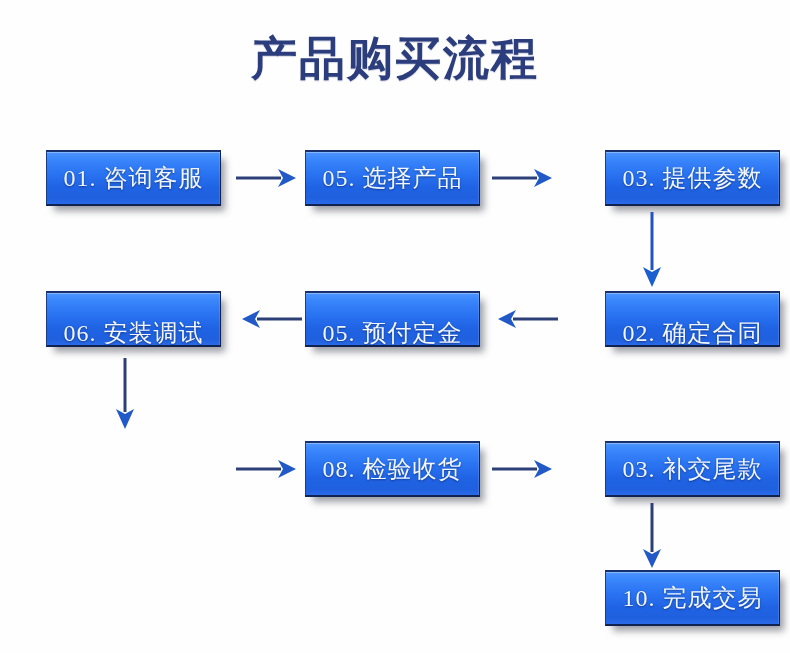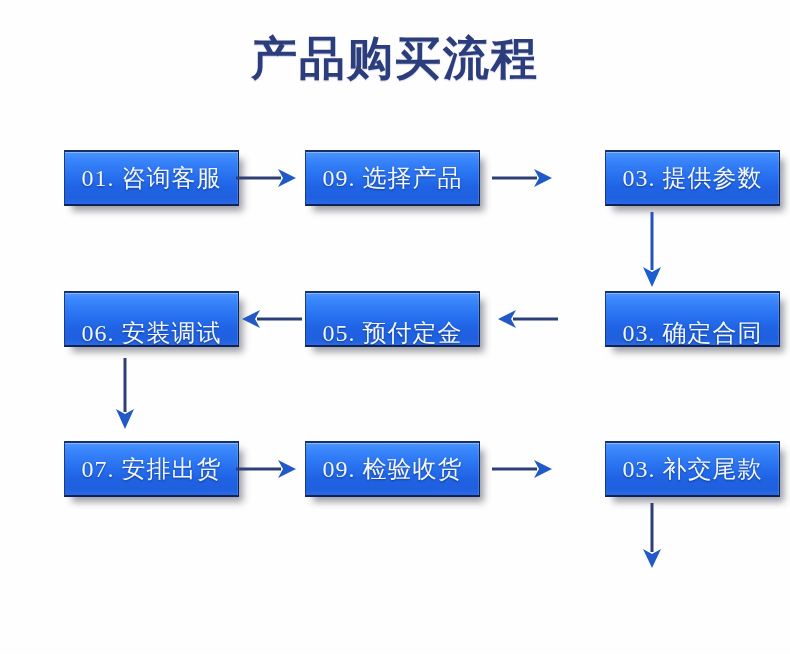--- a/index.html
+++ b/index.html
@@ -70,21 +70,21 @@
     font-size: 24px;
     font-weight: 400;
     color: #f2f7ff;
     letter-spacing: 1px;
     white-space: nowrap;
     text-shadow: 0 1px 2px rgba(10,25,70,0.55);
     line-height: 1;
   }
 
   
-  .col1 { left: 64px; }
+  .col1 { left: 46px; }
   .col2 { left: 305px; }
   .col3 { left: 565px; margin-left: 40px; }
   
   .row1 { top: 150px; }
   .row2 { top: 291px; align-items: flex-end; }
   .row3 { top: 441px; }
   .row4 { top: 570px; }
 
   
   .arrow {
@@ -98,21 +98,21 @@
 
 <div id="stage">
 
   <div id="title">产品购买流程</div>
 
   <div class="node col1 row1">
     <span class="label">01. 咨询客服</span>
   </div>
 
   <div class="node col2 row1">
-    <span class="label">09. 选择产品</span>
+    <span class="label">05. 选择产品</span>
   </div>
 
   <div class="node col3 row1">
     <span class="label">03. 提供参数</span>
   </div>
 
   <div class="arrow" style="left:236px; top:165px; width:62px; height:26px;">
     <svg width="62" height="26" viewBox="0 0 62 26">
       <line x1="0" y1="13" x2="45" y2="13" stroke="#2c3f77" stroke-width="3"></line>
       <path d="M42,4 L60,13 L42,22 L47,13 Z" fill="#2159c9"></path>
@@ -135,21 +135,21 @@
 
   <div class="node col1 row2">
     <span class="label">06. 安装调试</span>
   </div>
 
   <div class="node col2 row2">
     <span class="label">05. 预付定金</span>
   </div>
 
   <div class="node col3 row2">
-    <span class="label">03. 确定合同</span>
+    <span class="label">02. 确定合同</span>
   </div>
 
   <div class="arrow" style="left:496px; top:306px; width:62px; height:26px;">
     <svg width="62" height="26" viewBox="0 0 62 26">
       <line x1="17" y1="13" x2="62" y2="13" stroke="#2c3f77" stroke-width="3"></line>
       <path d="M20,4 L2,13 L20,22 L15,13 Z" fill="#2159c9"></path>
     </svg>
   </div>
 
   <div class="arrow" style="left:240px; top:306px; width:62px; height:26px;">
@@ -159,26 +159,23 @@
     </svg>
   </div>
 
   <div class="arrow" style="left:112px; top:358px; width:26px; height:72px;">
     <svg width="26" height="72" viewBox="0 0 26 72">
       <line x1="13" y1="0" x2="13" y2="54" stroke="#2c3f77" stroke-width="3"></line>
       <path d="M4,51 L13,71 L22,51 L13,56 Z" fill="#2159c9"></path>
     </svg>
   </div>
 
-  <div class="node col1 row3">
-    <span class="label">07. 安排出货</span>
-  </div>
 
   <div class="node col2 row3">
-    <span class="label">09. 检验收货</span>
+    <span class="label">08. 检验收货</span>
   </div>
 
   <div class="node col3 row3">
     <span class="label">03. 补交尾款</span>
   </div>
 
   <div class="arrow" style="left:236px; top:456px; width:62px; height:26px;">
     <svg width="62" height="26" viewBox="0 0 62 26">
       <line x1="0" y1="13" x2="45" y2="13" stroke="#2c3f77" stroke-width="3"></line>
       <path d="M42,4 L60,13 L42,22 L47,13 Z" fill="#2159c9"></path>
@@ -192,14 +189,17 @@
     </svg>
   </div>
 
   <div class="arrow" style="left:639px; top:503px; width:26px; height:66px;">
     <svg width="26" height="66" viewBox="0 0 26 66">
       <line x1="13" y1="0" x2="13" y2="49" stroke="#2c3f77" stroke-width="3"></line>
       <path d="M4,46 L13,65 L22,46 L13,51 Z" fill="#2159c9"></path>
     </svg>
   </div>
 
+  <div class="node col3 row4">
+    <span class="label">10. 完成交易</span>
+  </div>
 
 </div>
 
 </body></html>

